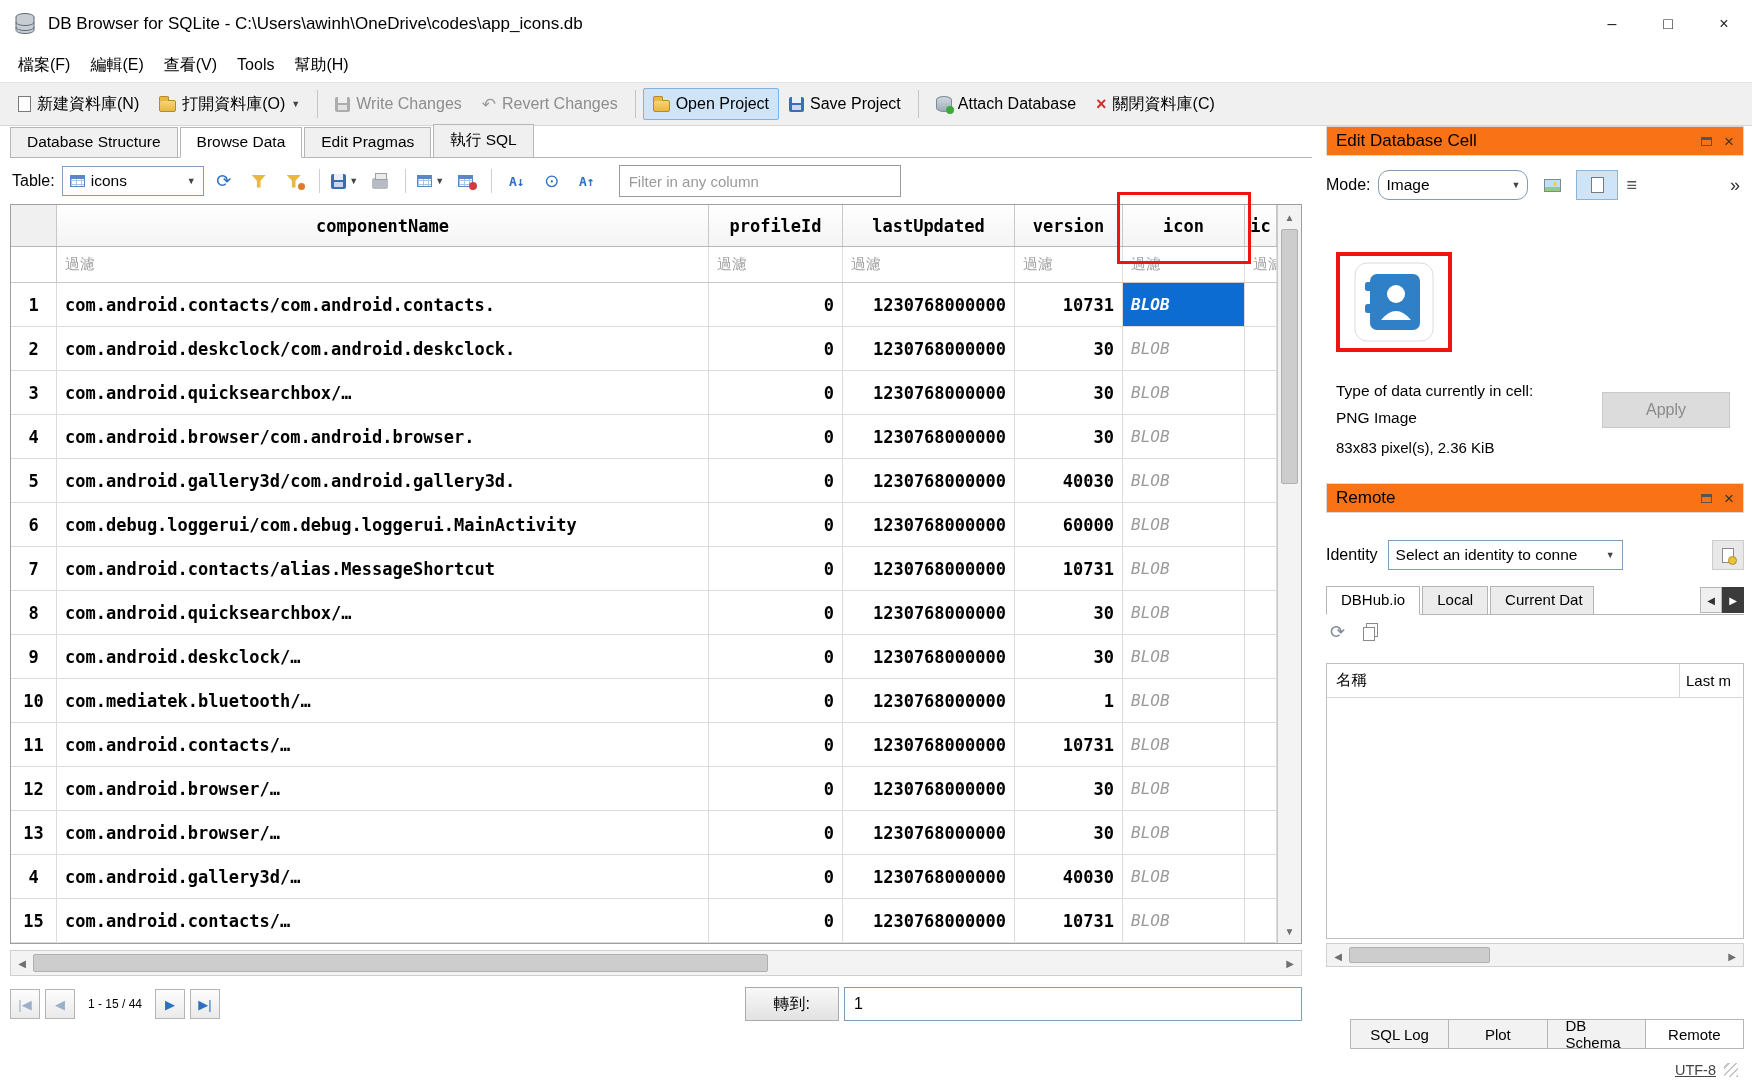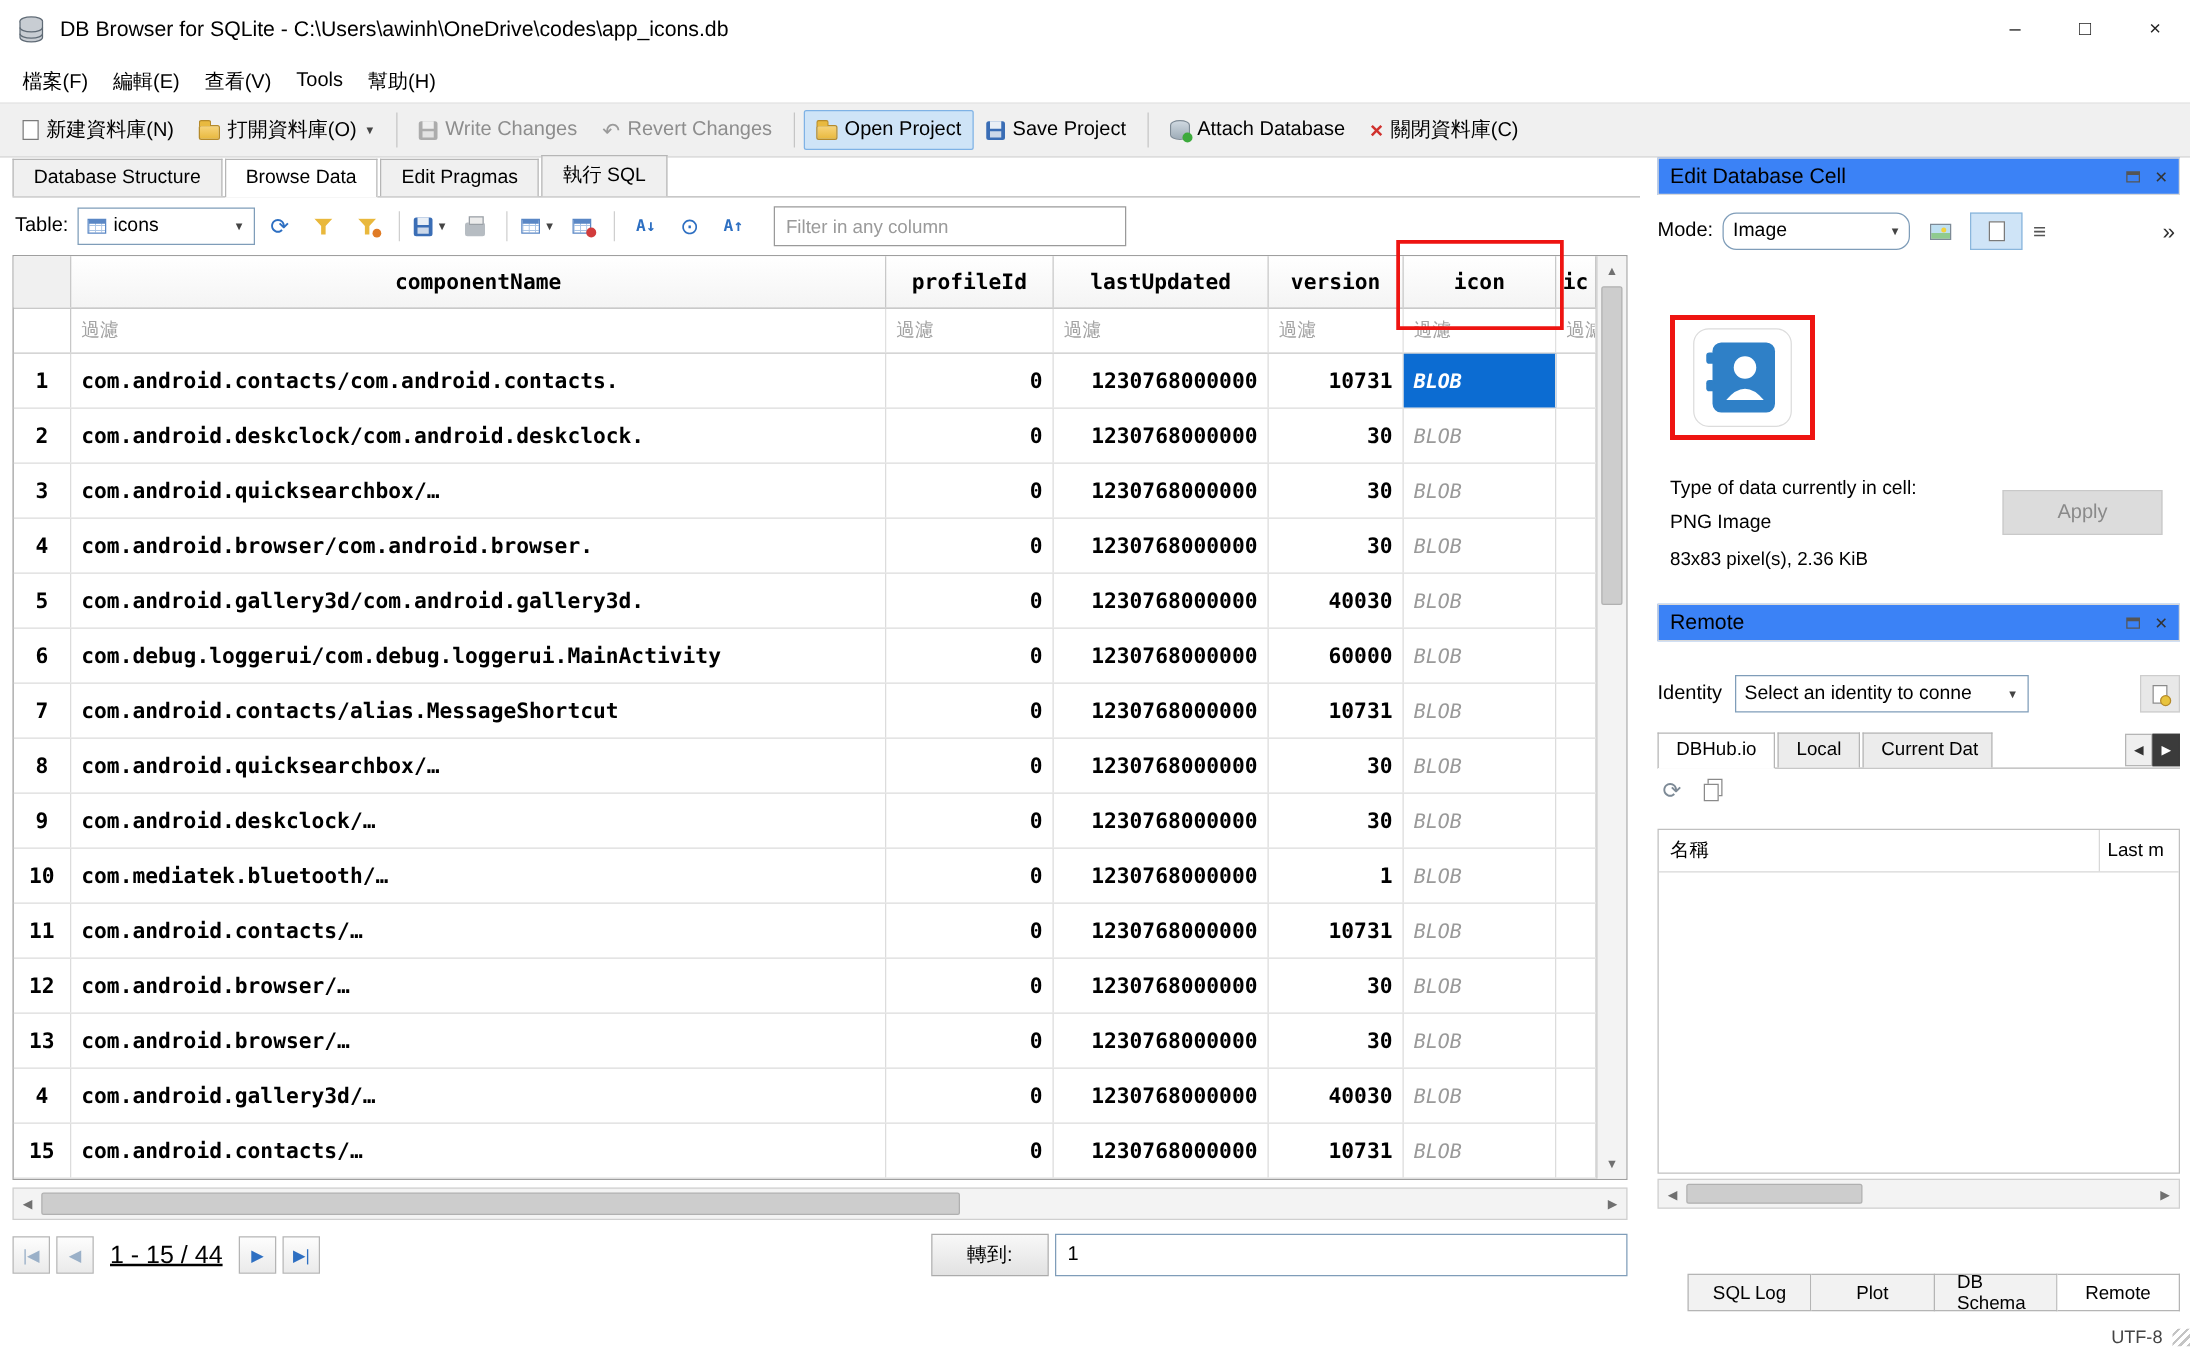--- a/index.html
+++ b/index.html
@@ -111,27 +111,27 @@
 
   .hscroll { width:1292px; height:26px; margin-top:6px; background:#f3f3f3; border:1px solid #cfcfcf; display:flex; align-items:stretch; }
   .hthumb { width:57%; background:#cdcdcd; border:1px solid #b0b0b0; border-radius:2px; margin:3px 0; }
   .hspacer { flex:1; }
 
   
   .pagination { width:1292px; height:36px; margin-top:10px; display:flex; align-items:center; gap:5px; }
   .pbtn { min-width:30px; height:30px; border:1px solid #b5b5b5; background:linear-gradient(#fdfdfd,#eaeaea);
     display:flex; align-items:center; justify-content:center; color:#2d6fc2; font-size:13px; padding:0 5px; }
   .pbtn.dim { color:#9ab0c8; }
-  .prange { font-size:20px; margin:0 8px;text-decoration:underline; }
+  .prange { font-size:12px; margin:0 8px; }
   .goto-btn { margin-left:auto; height:34px; padding:0 28px; border:1px solid #ababab; background:linear-gradient(#f8f8f8,#e2e2e2);
     display:flex; align-items:center; font-size:16px; }
   .goto-input { width:458px; height:34px; border:1px solid #7f9db9; padding:0 9px; font-size:16px; }
 
   
-  .panel-header { height:30px; background:#3b82f6; border:1px solid #d9d9d9; display:flex; align-items:center;
+  .panel-header { height:30px; background:#f97316; border:1px solid #d9d9d9; display:flex; align-items:center;
     padding:0 9px; font-size:17px; }
   .ph-icons { margin-left:auto; display:flex; gap:12px; align-items:center; }
 
   .edit-panel { position:relative; height:357px; }
   .mode-row { position:absolute; top:44px; left:0; right:4px; display:flex; align-items:center; gap:8px; font-size:16px; }
   .mode-select { width:150px;border-radius:11px; }
   .ibtn { height:30px; min-width:32px; display:flex; align-items:center; justify-content:center; border:1px solid transparent; }
   .ibtn.pressed { background:#cfe4f7; border-color:#8ab6dc; min-width:42px; }
   .glyph.lines { color:#555; font-size:18px; }
   .glyph.chev { margin-left:auto; color:#333; font-size:18px; }
@@ -163,21 +163,21 @@
   .phthumb { width:34%; background:#cdcdcd; border:1px solid #b0b0b0; border-radius:2px; margin:3px 0; }
 
   .bottom-tabs { position:absolute; bottom:8px; left:14px; right:8px; display:flex; height:30px;margin-left:24px; }
   .btab { border:1px solid #b5b5b5; border-left:none; padding:0 18px; display:flex; align-items:center; justify-content:center;
     background:#f2f2f2; font-size:15px; flex:1; }
   .btab:first-child { border-left:1px solid #b5b5b5; }
   .btab.active { background:#fff; }
 
   
   .statusbar { position:absolute; bottom:0; left:0; right:0; height:26px; display:flex; align-items:center;
-    justify-content:flex-end; font-size:14.5px; color:#444; }
+    justify-content:flex-end; padding-right:14px; font-size:14.5px; color:#444;text-decoration:underline; }
   .grip { width:14px; height:14px; margin-left:8px; background:repeating-linear-gradient(315deg,#c4c4c4 0 2px,transparent 2px 5px); }
 
   
   .anno { position:absolute; border:3px solid #ee1411; z-index:40; }
   .anno-col { left:1117px; top:192px; width:134px; height:72px; }
   .anno-img { left:10px; top:126px; width:116px; height:100px; border-width:4px; }
 </style>
 </head>
 <body>
 

